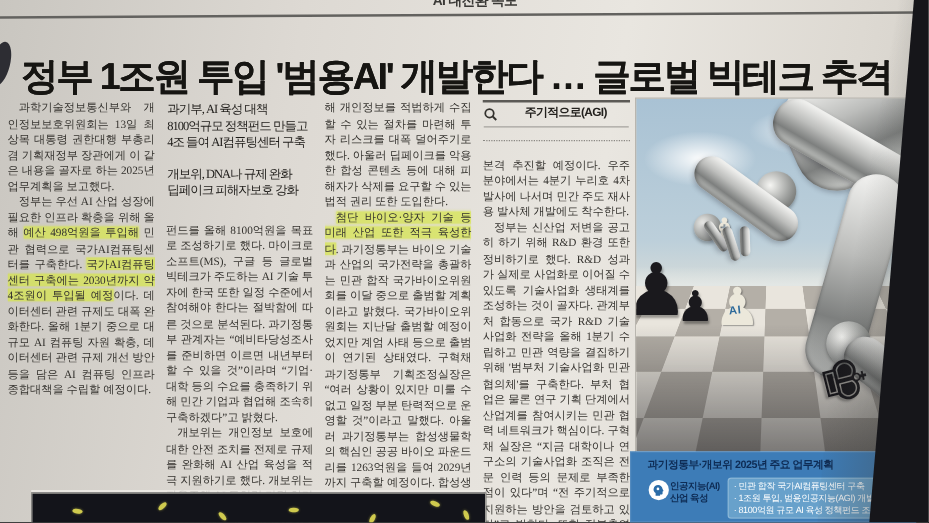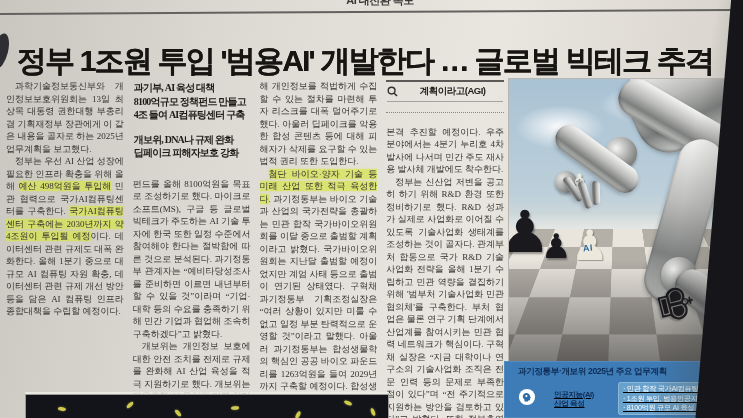--- a/index.html
+++ b/index.html
@@ -16,21 +16,21 @@
   
   .columns{position:absolute;left:6px;top:80px;width:498px;height:338px;display:flex;gap:9px;overflow:hidden;}
   .col{flex:1;font-family:"Liberation Serif",serif;font-size:9px;line-height:12.5px;color:#34322e;
     text-align:justify;word-break:break-all;overflow:hidden;}
   .para{margin:0;text-indent:9px;}
   .para.noindent{text-indent:0;}
   .hl{background:rgba(214,228,74,0.72);box-shadow:0 0 2px rgba(214,228,74,0.6);}
   
   .subhead{margin:1px 0 18px 1px;}
   .shgroup{margin-bottom:11px;}
-  .shgroup div{font-size:10px;font-weight:bold;line-height:13.5px;letter-spacing:-0.8px;color:#1d1b18;text-indent:0;text-align:left;}
+  .shgroup div{font-size:10px;font-weight:normal;line-height:13.5px;letter-spacing:-0.8px;color:#1d1b18;text-indent:0;text-align:left;}
   
   .agibox{border-top:2px solid #5c5a56;border-bottom:1px dotted #8a8883;padding:0 1px 6px;margin-bottom:13px;font-family:"Liberation Sans",sans-serif;text-indent:0;}
   .agibox .trow{display:flex;align-items:center;gap:4px;border-bottom:1px solid #a5a39e;padding:3px 0;margin-bottom:4px;}
   .agibox .title{flex:1;text-align:center;font-weight:bold;font-size:9.5px;letter-spacing:-0.5px;color:#23211e;}
   .agibox .def{font-size:8.3px;line-height:11.5px;color:#45433f;text-align:justify;}
   .qicon{flex:0 0 auto;display:block;}
   
   .photo{position:absolute;left:508px;top:78px;width:218px;height:282px;overflow:hidden;border:1px solid #b9b6af;
     background:linear-gradient(180deg,#a9c2d4 0%,#bccfda 40%,#d3dad9 52%,#cdccc4 100%);}
   .cloud{position:absolute;border-radius:50%;background:radial-gradient(closest-side,rgba(255,255,255,0.95),rgba(255,255,255,0));}
@@ -53,21 +53,21 @@
   .pc-king::before{content:"♚";}
   .ai-label{position:absolute;font-weight:bold;font-size:9px;color:#2f6b9b;transform:rotate(-6deg);letter-spacing:0.5px;}
   
   .nightphoto{position:absolute;left:25px;top:394px;width:362px;height:24px;background:#13141a;
     border:1px solid #9c9a95;border-bottom:none;box-shadow:0 -2px 0 rgba(240,238,232,0.8);overflow:hidden;}
   .leaf{position:absolute;width:8px;height:4px;background:#cfca4e;border-radius:70% 30% 70% 30%;box-shadow:0 0 2px rgba(210,205,80,0.7);}
   
   .infobox{position:absolute;left:504px;top:361px;width:229px;height:57px;background:#3d7cb7;overflow:hidden;
     padding:5px 6px 0 14px;box-sizing:border-box;box-shadow:inset 0 0 0 1px rgba(255,255,255,0.12);}
   .infobox .ib-title{font-size:8.6px;font-weight:bold;color:#0e2c55;letter-spacing:-0.4px;margin-bottom:4px;}
-  .ib-row{display:flex;align-items:center;gap:18px;margin-bottom:4px;text-decoration:underline;}
+  .ib-row{display:flex;align-items:flex-start;gap:0;margin-bottom:4px;}
   .ib-label{flex:0 0 46px;font-size:7.6px;font-weight:bold;color:#0e2c55;line-height:9.5px;padding-top:2px;letter-spacing:-0.4px;}
   .ib-items{flex:1;background:#68a1cb;border-radius:3px;padding:2px 5px;box-shadow:inset 0 0 0 1px rgba(255,255,255,0.25);}
   .ib-items div{font-size:7.2px;color:#fff;line-height:9.6px;letter-spacing:-0.3px;white-space:nowrap;}
   .ib-icon{flex:0 0 auto;padding-top:1px;}
   
   .edge-shadow{position:absolute;inset:0;pointer-events:none;
     background:linear-gradient(100deg,rgba(70,70,66,0) 88%,rgba(70,70,66,0.5) 98%);
     clip-path:polygon(93% 0,100% 0,100% 100%,88% 100%);}
   .edge-dark{position:absolute;inset:0;pointer-events:none;background:#16161a;
     clip-path:polygon(98.4% 0,100% 0,100% 100%,93.6% 100%);}
@@ -113,21 +113,21 @@
         <p class="para"><span class="hl">첨단 바이오·양자 기술 등 미래 산업 또한 적극 육성한다</span><span>. 과기정통부는 바이오 기술과 산업의 국가전략을 총괄하는 민관 합작 국가바이오위원회를 이달 중으로 출범할 계획이라고 밝혔다. 국가바이오위원회는 지난달 출범할 예정이었지만 계엄 사태 등으로 출범이 연기된 상태였다. 구혁채 과기정통부 기획조정실장은 “여러 상황이 있지만 미룰 수 없고 일정 부분 탄력적으로 운영할 것”이라고 말했다. 아울러 과기정통부는 합성생물학의 핵심인 공공 바이오 파운드리를 1263억원을 들여 2029년까지 구축할 예정이다. 합성생물학은 DNA나 단백질부터 세포까지 생물의 구성 요소를 합성하는 학문이다.</span></p>
       </div>
 
     <div class="col">
       <div class="agibox">
         <div class="trow">
           <svg class="qicon" width="11" height="11" viewBox="0 0 11 11">
               <circle cx="4.6" cy="4.6" r="3.4" fill="none" stroke="#33312d" stroke-width="1.4"></circle>
               <line x1="7.2" y1="7.2" x2="10" y2="10" stroke="#33312d" stroke-width="1.6"></line>
             </svg>
-          <span class="title">계획이라고(AGI)</span>
+          <span class="title">주기적으로(AGI)</span>
         </div>
       </div>
       <div>
           <p class="para noindent"><span>본격 추진할 예정이다. 우주 분야에서는 4분기 누리호 4차 발사에 나서며 민간 주도 재사용 발사체 개발에도 착수한다.</span></p>
           <p class="para"><span>정부는 신산업 저변을 공고히 하기 위해 R&amp;D 환경 또한 정비하기로 했다. R&amp;D 성과가 실제로 사업화로 이어질 수 있도록 기술사업화 생태계를 조성하는 것이 골자다. 관계부처 합동으로 국가 R&amp;D 기술사업화 전략을 올해 1분기 수립하고 민관 역량을 결집하기 위해 '범부처 기술사업화 민관협의체'를 구축한다. 부처 협업은 물론 연구 기획 단계에서 산업계를 참여시키는 민관 협력 네트워크가 핵심이다. 구혁채 실장은 “지금 대학이나 연구소의 기술사업화 조직은 전문 인력 등의 문제로 부족한 점이 있다”며 “전 주기적으로 지원하는 방안을 검토하고 있다”고 밝혔다. 또한 정부출연연구기관 등 기술사업화 전담 조직(TLO)의 전문성을 강화하고, 기술사업화 종합전문회사 육성 등 공공 기술사업화 지원 기능을 혁신한다. 이를 뒷받침하기 위해 정부는 먼저 1조원 이상 규모로 '과학기술혁신펀드'를 조성하기로 했다.</span></p>
         </div>
     </div>
   </div>
 
   <div class="photo">

